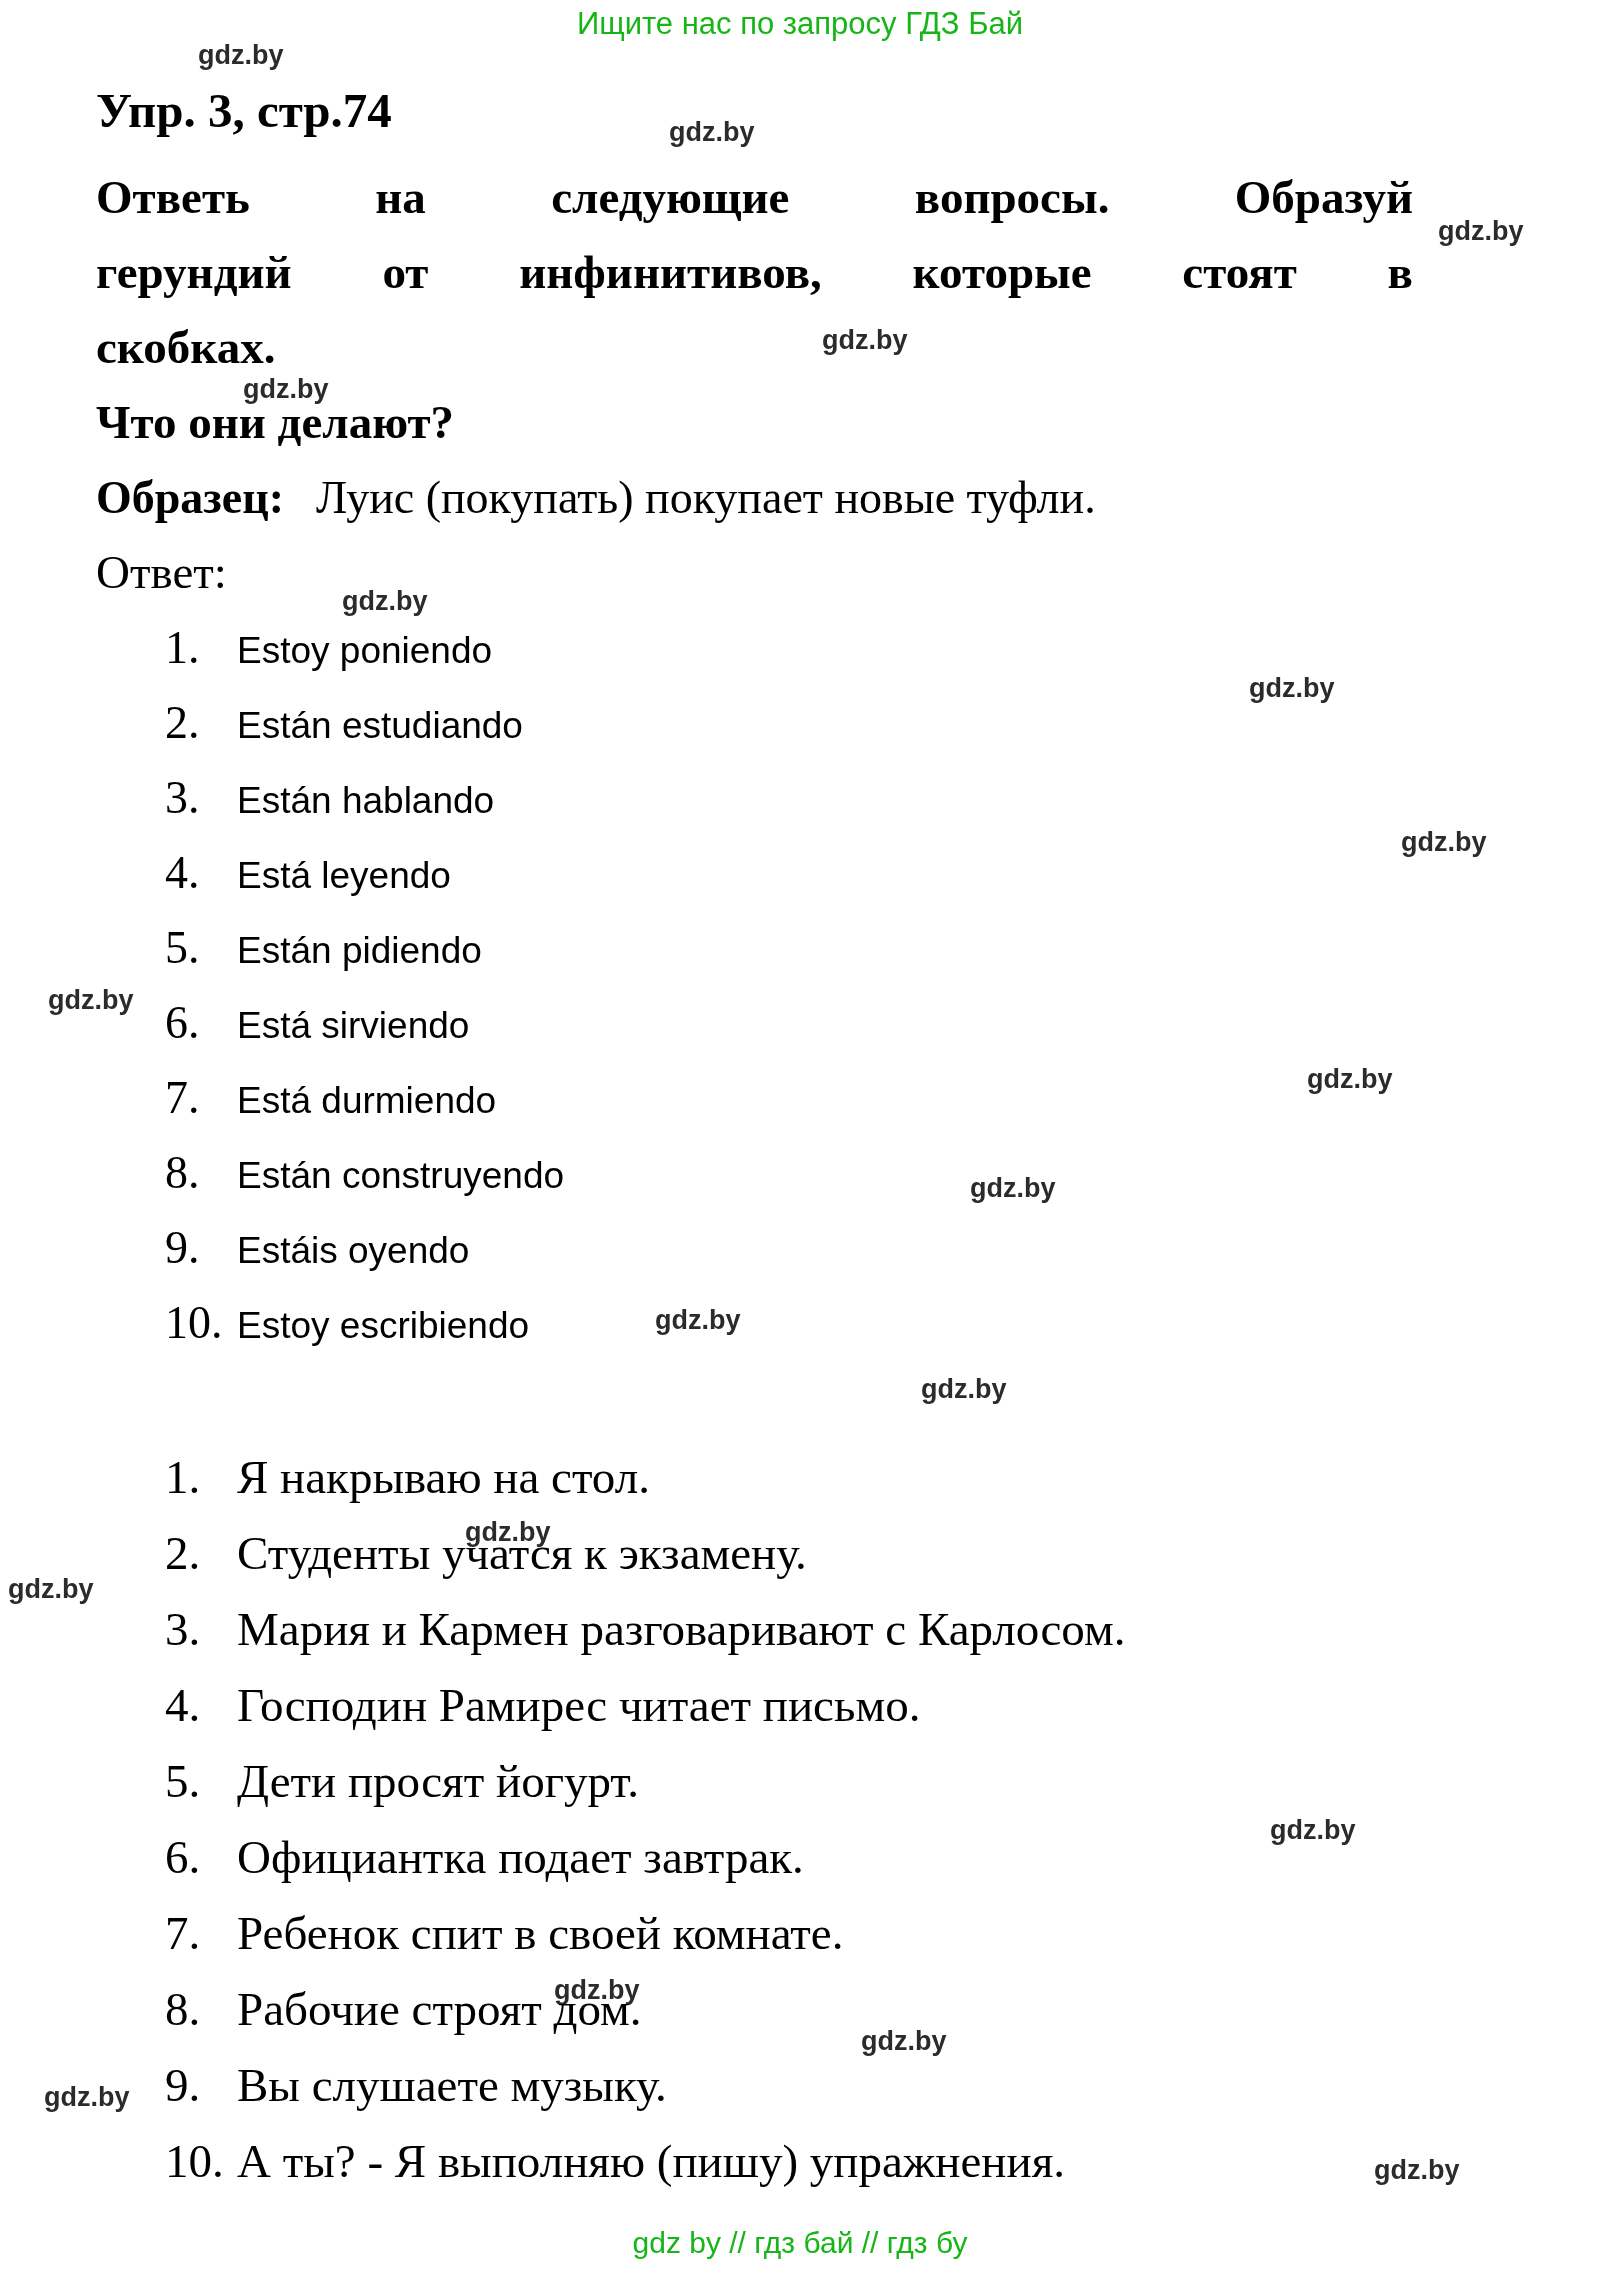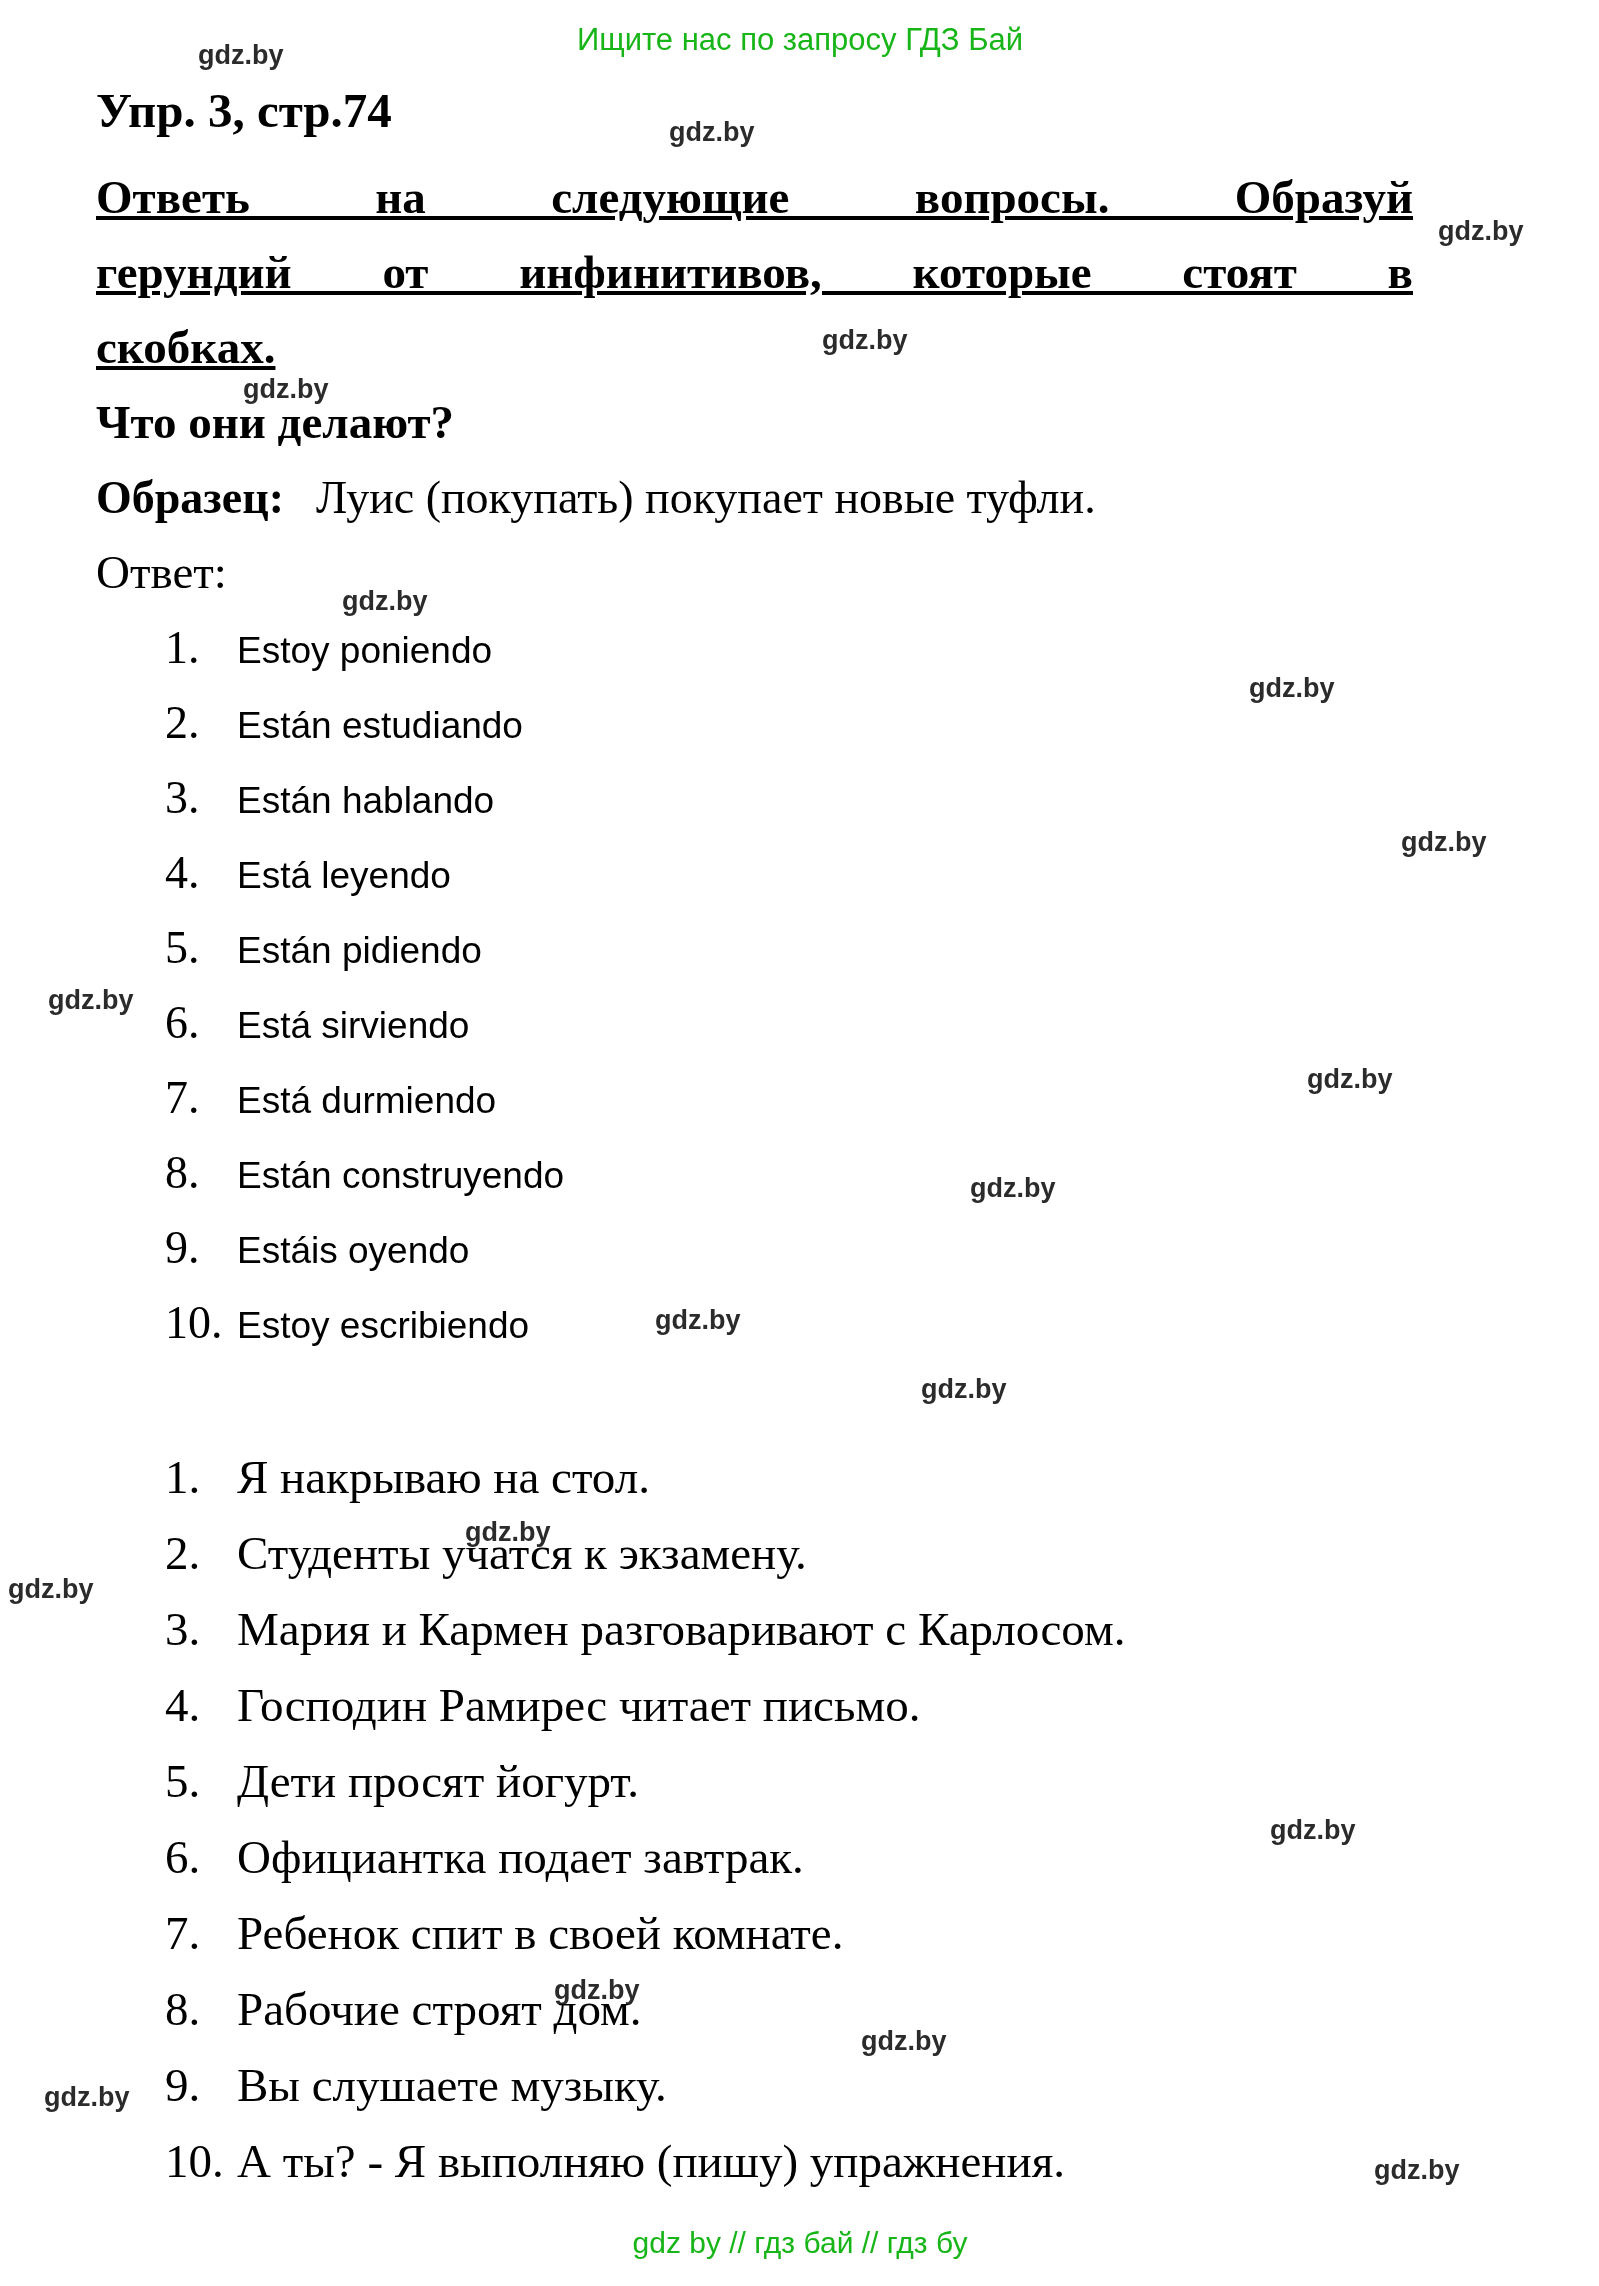--- a/index.html
+++ b/index.html
@@ -7,21 +7,21 @@
     position: relative;
     width: 1600px;
     height: 2287px;
     background: #ffffff;
     font-family: "Liberation Serif", serif;
     color: #000000;
     overflow: hidden;
   }
   .banner-top {
     position: absolute;
-    top: 22px; left: 0;
+    top: 6px; left: 0;
     width: 100%;
     text-align: center;
     font-family: "Liberation Sans", sans-serif;
     font-size: 31px;
     color: #17b517;
   }
   .banner-bottom {
     position: absolute;
     top: 2226px; left: 0;
     width: 100%;
@@ -70,21 +70,20 @@
     line-height: 79px;
   }
   .instructions {
     margin-top: 10px;
     width: 1317px;
   }
   .instr-line {
     font-size: 47px;
     font-weight: bold;
     line-height: 75px;
-    text-decoration: underline;
   }
   .just { text-align: justify; text-align-last: justify; }
   .question {
     font-size: 47px;
     font-weight: bold;
     line-height: 75px;
   }
   .sample { font-size: 46px; line-height: 75px; }
   .sample .label { font-weight: bold; margin-right: 32px; text-align: center; }
   .answer-label {

